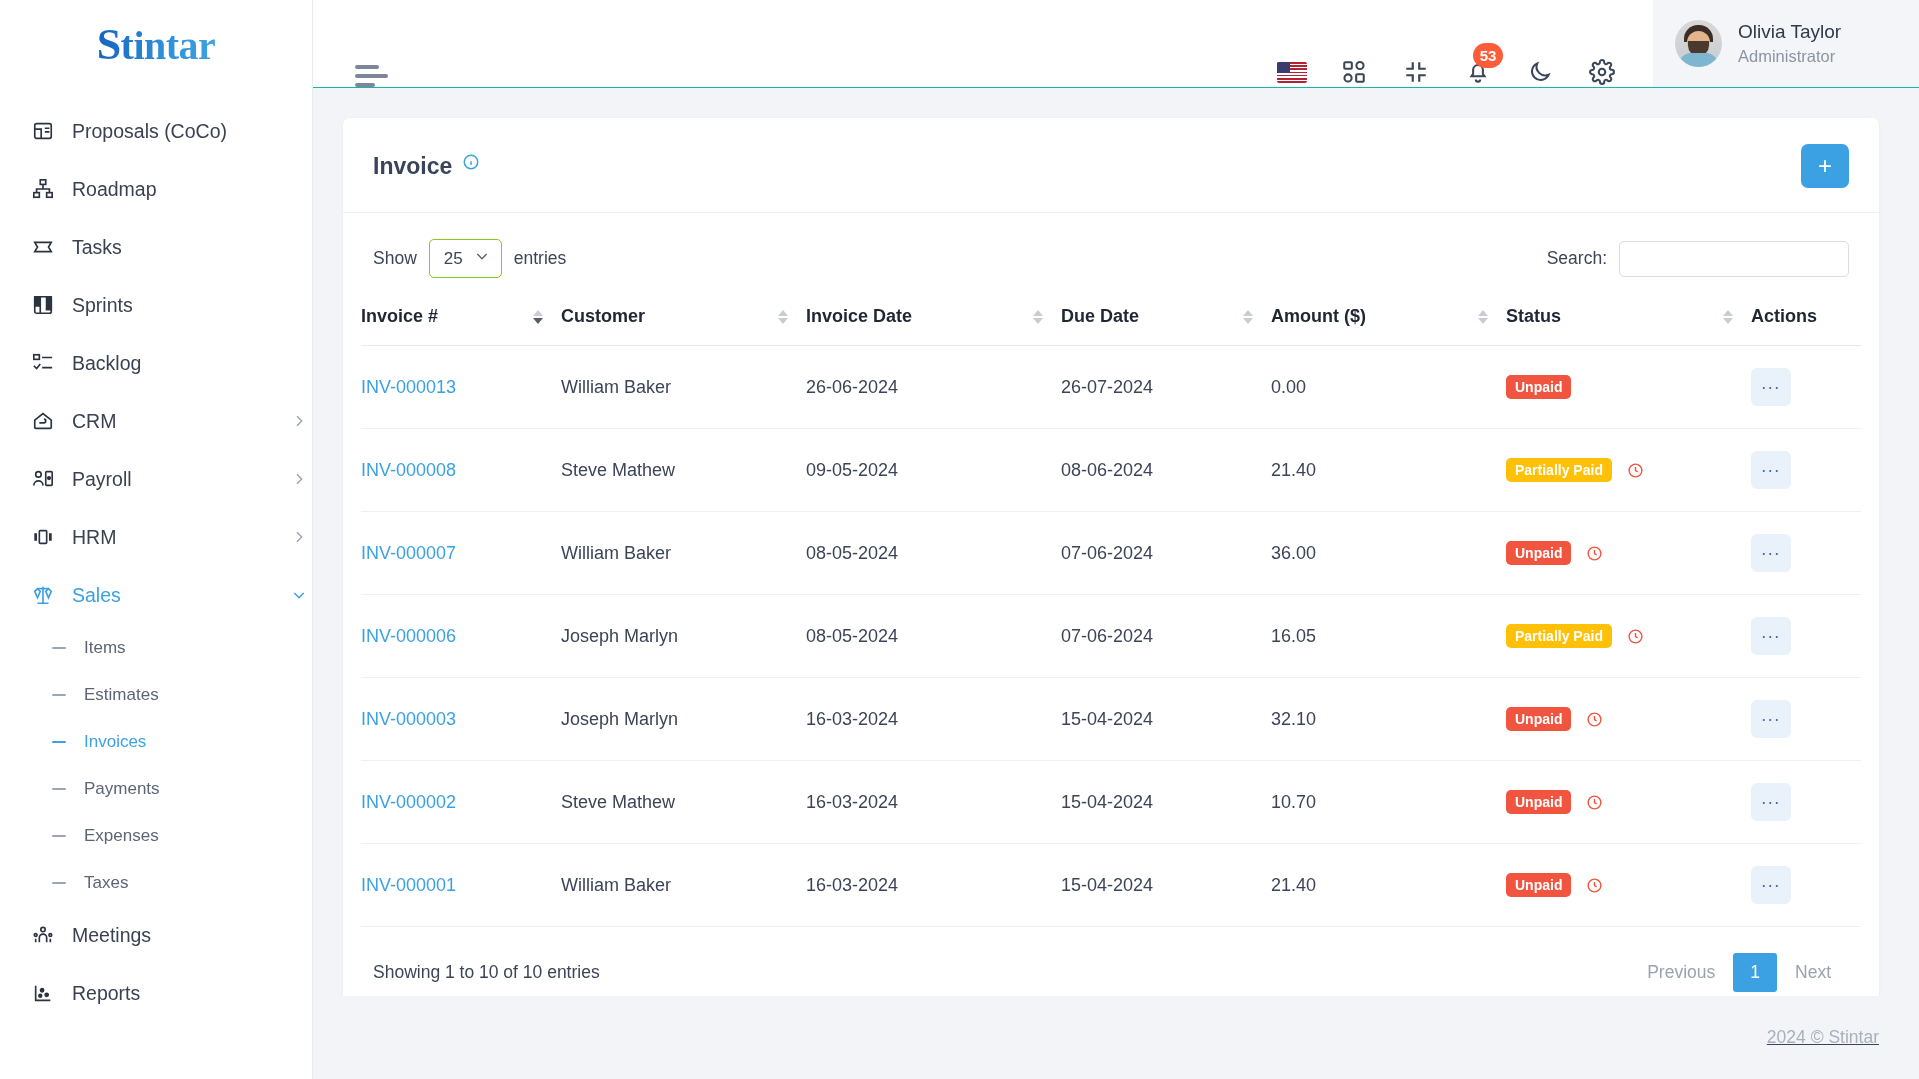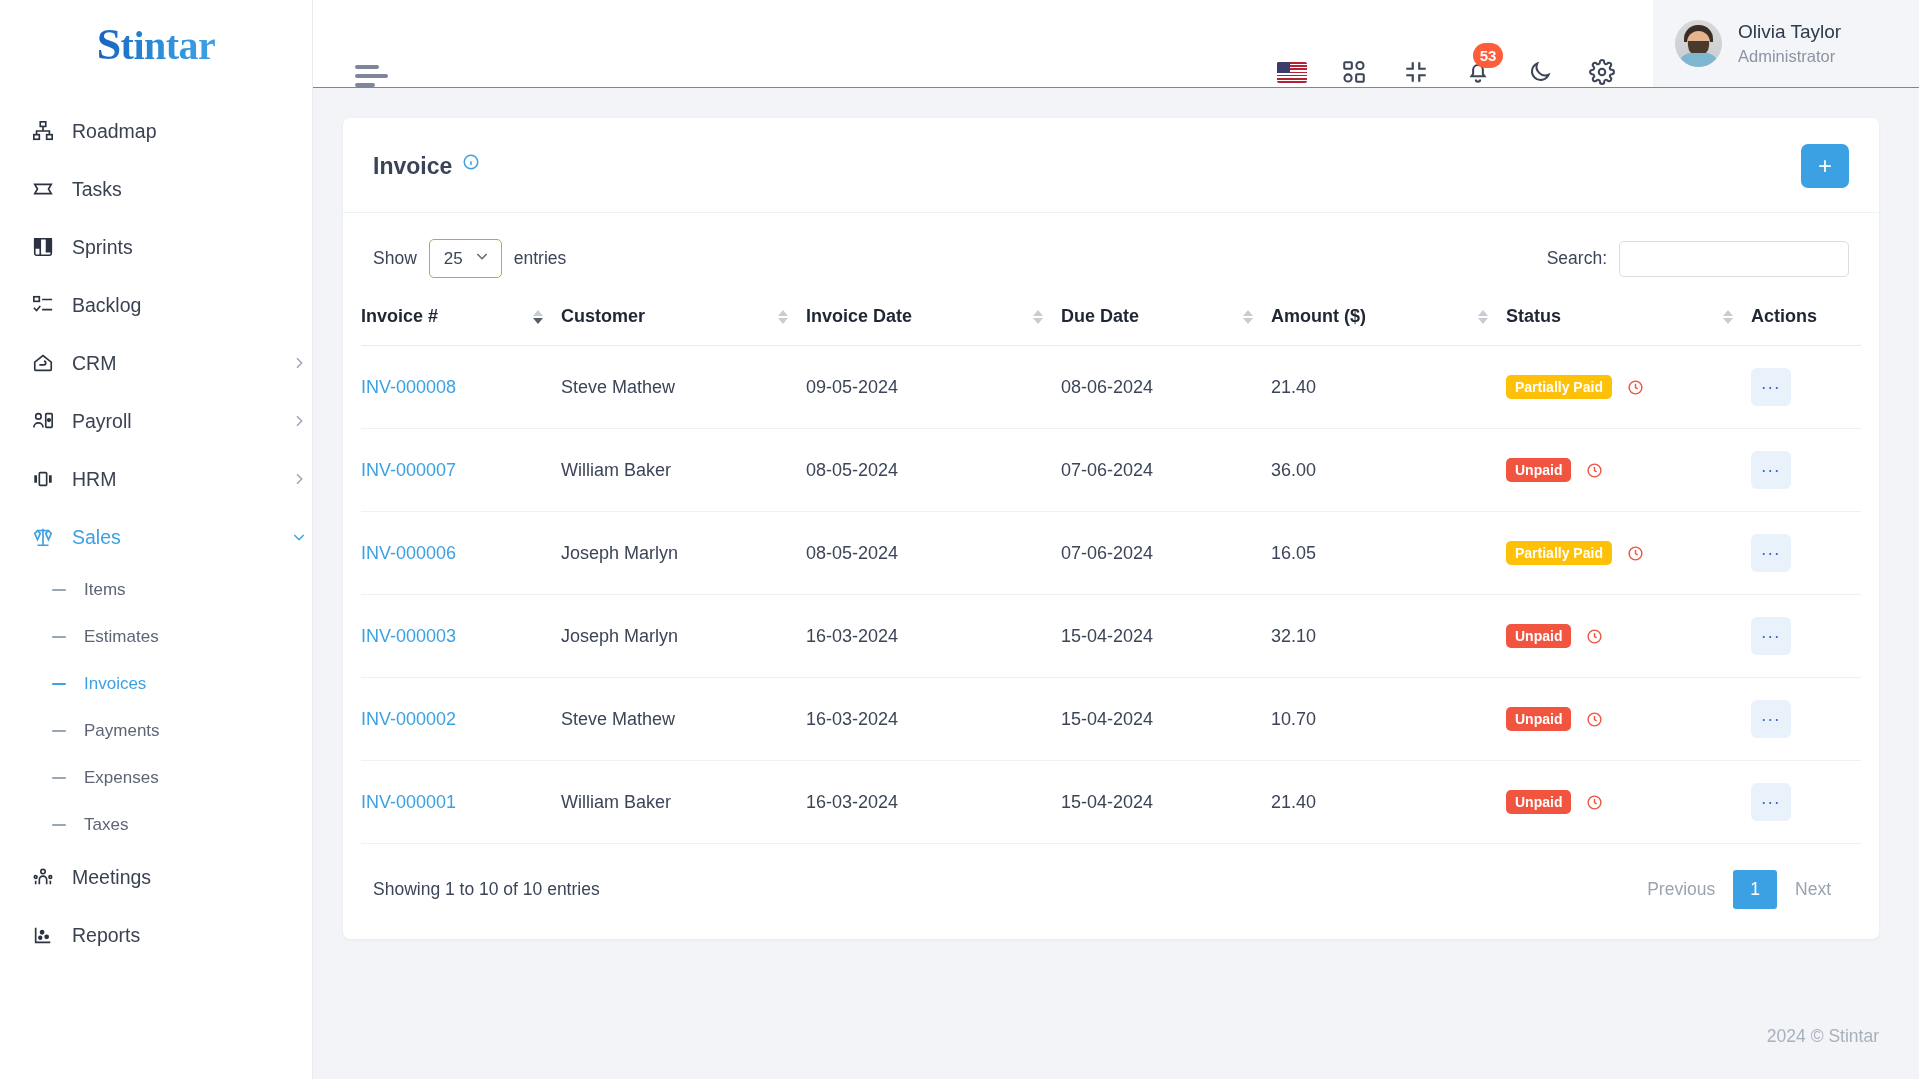--- a/index.html
+++ b/index.html
@@ -156,37 +156,46 @@
   .act-btn {
     width: 40px; height: 38px; background: #e9f1fb; border: none; border-radius: 6px;
     color: #3f68c7; font-size: 18px; letter-spacing: 1.5px; cursor: pointer; line-height: 1;
     display:flex; align-items:center; justify-content:center; padding-bottom: 8px;
   }
   .table-foot { display:flex; align-items:center; padding: 26px 30px 30px 30px; }
   .showing { font-size: 17.5px; color: #3c4557; }
   .pager { margin-left:auto; display:flex; align-items:center; gap: 0; }
   .pg { font-size: 17.5px; color: #9aa3b0; padding: 8px 18px; cursor:pointer; }
   .pg.num { background:#3ba1e3; color:#fff; padding: 9px 17px; border-radius: 3px; }
-  .footer { height: 86px; display:flex; align-items:center; justify-content:flex-end; padding-right: 40px; }
+  .footer { height: 86px; display:flex; align-items:center; justify-content:flex-end; padding-right: 40px; text-decoration: underline; }
   .footer-text { font-size: 17.5px; color: #a8b0bd; }
 </style>
 </head>
 <body>
 
 <div class="app">
 
   <aside class="sidebar">
     <div class="brand">
       <span class="brand-text">
         <span class="brand-s">S</span><span>tintar</span>
       </span>
     </div>
 
     <nav class="nav">
 
+      <div class="nav-item">
+        <span class="ico">
+          <svg width="22" height="22" viewBox="0 0 24 24" fill="none" stroke="#2b3240" stroke-width="1.8">
+              <rect x="3" y="4" width="18" height="16" rx="2"></rect>
+              <path d="M3 10h7v10M14 9h5M14 13h5"></path>
+            </svg>
+        </span>
+        <span class="label">Proposals (CoCo)</span>
+      </div>
 
       <div class="nav-item">
         <span class="ico">
           <svg width="22" height="22" viewBox="0 0 24 24" fill="none" stroke="#2b3240" stroke-width="1.8">
               <rect x="9" y="2" width="6" height="5"></rect>
               <rect x="2" y="16" width="6" height="5"></rect>
               <rect x="16" y="16" width="6" height="5"></rect>
               <path d="M12 7v5M5 16v-4h14v4"></path>
             </svg>
         </span>
@@ -497,20 +506,35 @@
                 </th>
                 <th>
                   <span class="th-inner">
                       <span>Actions</span>
                     </span>
                 </th>
               </tr>
             </thead>
             <tbody>
 
+              <tr>
+                <td><a class="inv-link">INV-000013</a></td>
+                <td>William Baker</td>
+                <td>26-06-2024</td>
+                <td>26-07-2024</td>
+                <td>0.00</td>
+                <td>
+                    <span class="status-cell">
+                      <span class="pill unpaid">Unpaid</span>
+                    </span>
+                  </td>
+                <td>
+                    <button class="act-btn">...</button>
+                  </td>
+              </tr>
 
               <tr>
                 <td><a class="inv-link">INV-000008</a></td>
                 <td>Steve Mathew</td>
                 <td>09-05-2024</td>
                 <td>08-06-2024</td>
                 <td>21.40</td>
                 <td>
                     <span class="status-cell">
                       <span class="pill partial">Partially Paid</span>

